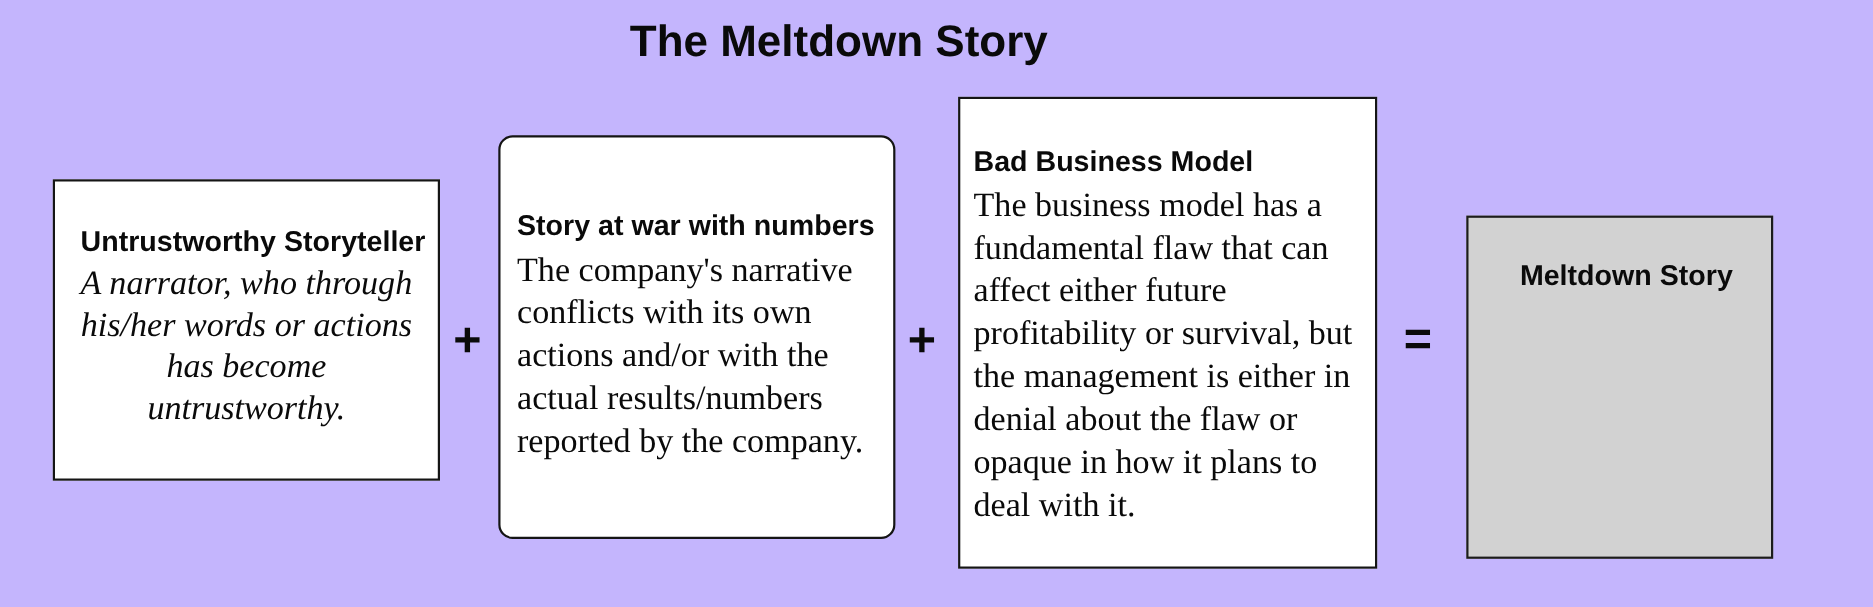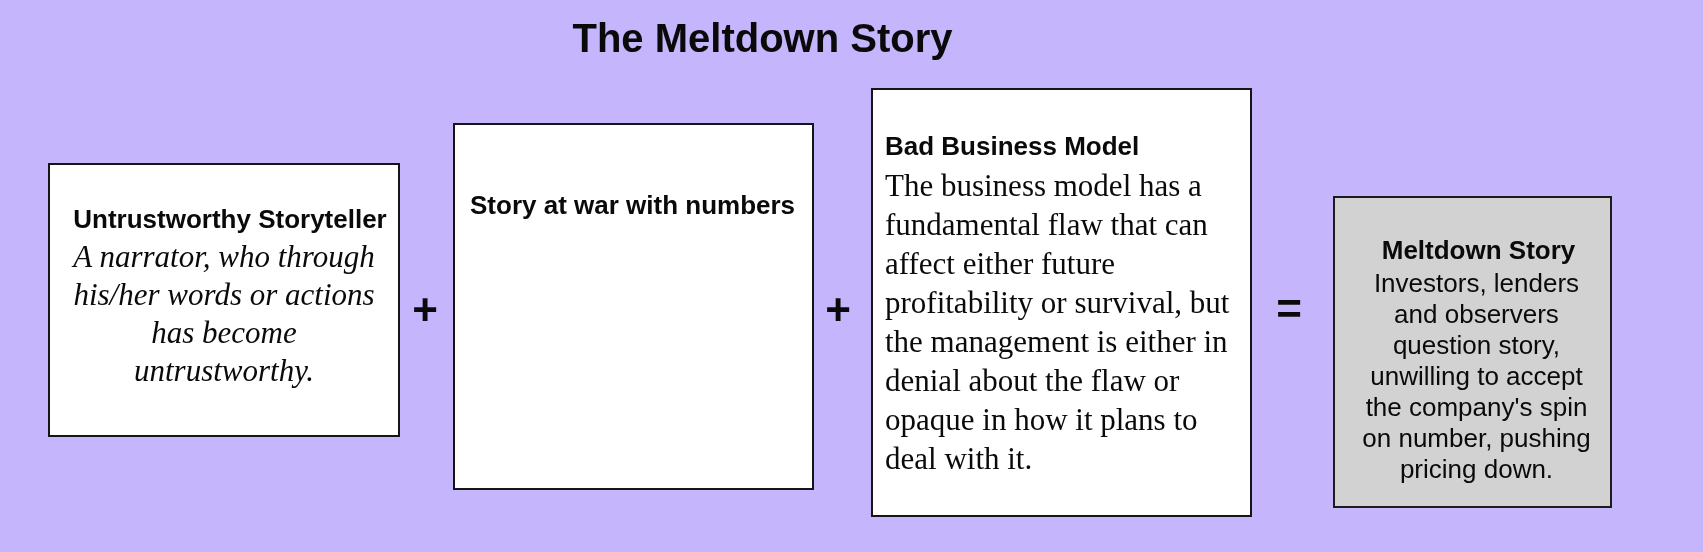--- a/index.html
+++ b/index.html
@@ -61,20 +61,21 @@
   }
   .box-storyteller .box-heading { margin-top: 38px; padding-left: 12px; }
   .box-storyteller .box-body { line-height: 38px; margin-top: 3px; font-style: italic; }
   
   .box-story-war {
     left: 453px;
     top: 123px;
     width: 357px;
     height: 363px;
     text-align: left;
+    border-radius: 13px;
   }
   .box-story-war .box-heading { margin: 64px 0 0 15px; }
   .box-story-war .box-body { margin: 4px 8px 0 15px; }
   
   .box-bad-model {
     left: 871px;
     top: 88px;
     width: 377px;
     height: 425px;
     text-align: left;
@@ -127,42 +128,40 @@
     <p class="box-body">A narrator, who through
 his/her words or actions
 has become
 untrustworthy.</p>
   </div>
 
   <div class="operator op-plus-1">+</div>
 
   <div class="box box-story-war">
     <p class="box-heading">Story at war with numbers</p>
+    <p class="box-body">The company's narrative
+conflicts with its own
+actions and/or with the
+actual results/numbers
+reported by the company.</p>
   </div>
 
   <div class="operator op-plus-2">+</div>
 
   <div class="box box-bad-model">
     <p class="box-heading">Bad Business Model</p>
     <p class="box-body">The business model has a
 fundamental flaw that can
 affect either future
 profitability or survival, but
 the management is either in
 denial about the flaw or
 opaque in how it plans to
 deal with it.</p>
   </div>
 
   <div class="operator op-equals">=</div>
 
   <div class="box box-meltdown">
     <p class="box-heading">Meltdown Story</p>
-    <p class="box-body">Investors, lenders
-and observers
-question story,
-unwilling to accept
-the company's spin
-on number, pushing
-pricing down.</p>
   </div>
 
 </div>
 
 </body></html>

